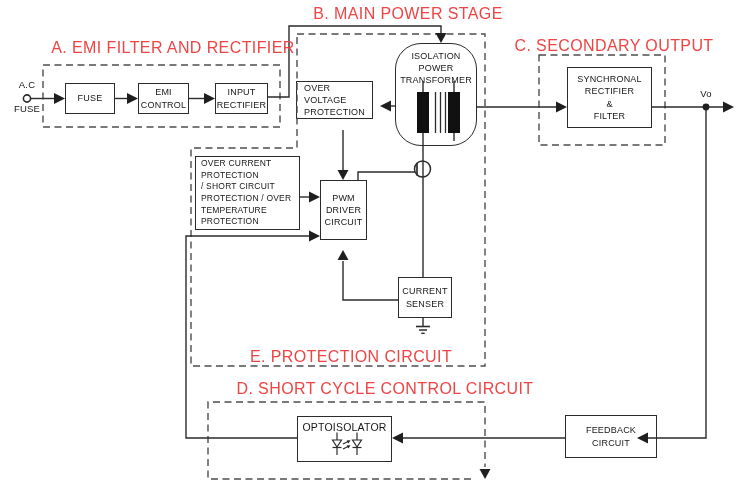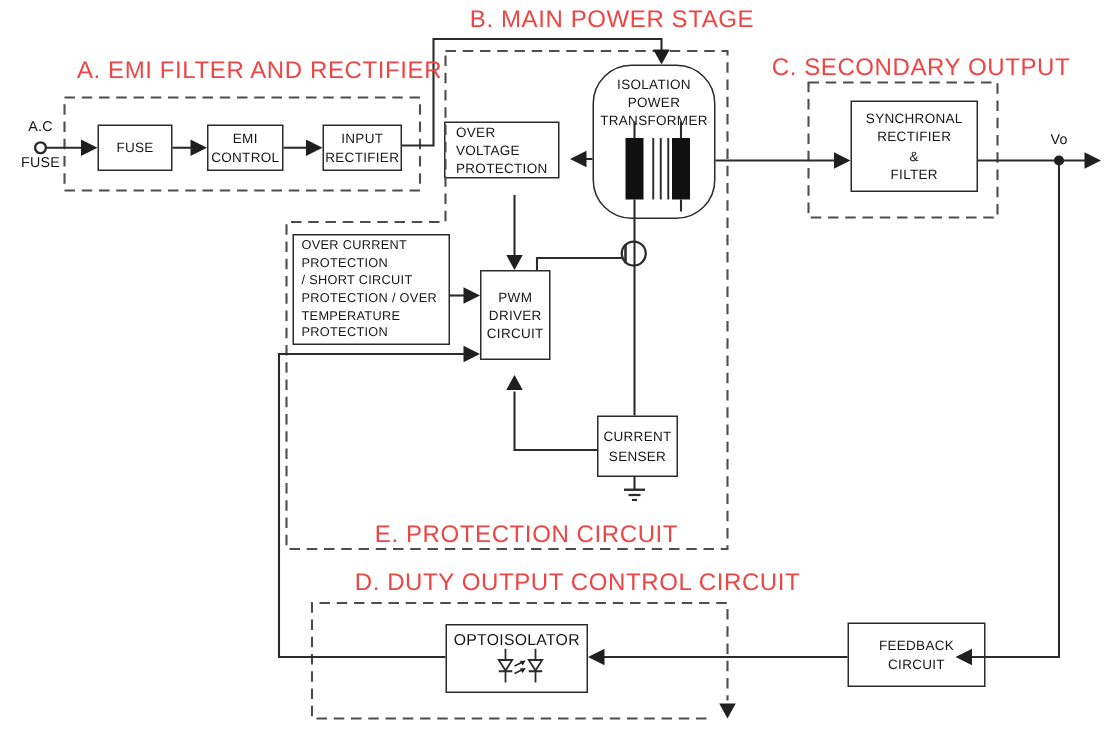--- a/index.html
+++ b/index.html
@@ -167,20 +167,20 @@
       <line x1="357" y1="447.5" x2="357" y2="455"></line>
     </g>
 
     <circle cx="706" cy="107" r="3.4" fill="#1f1f1f"></circle>
     <circle cx="27" cy="98.5" r="3.6" fill="#ffffff" stroke="#2b2b2b" stroke-width="1.6"></circle>
   </svg>
 
   <div class="sec-title" style="left:173px;top:39px;">A. EMI FILTER AND RECTIFIER</div>
   <div class="sec-title" style="left:408px;top:5px;">B. MAIN POWER STAGE</div>
   <div class="sec-title" style="left:614px;top:37px;">C. SECONDARY OUTPUT</div>
-  <div class="sec-title" style="left:385px;top:380px;">D. DUTY OUTPUT CONTROL CIRCUIT</div>
+  <div class="sec-title" style="left:385px;top:380px;">D. SHORT CYCLE CONTROL CIRCUIT</div>
   <div class="sec-title" style="left:351px;top:348px;">E. PROTECTION CIRCUIT</div>
 
   <div class="flabel" style="left:27px;top:79px;">A.C</div>
   <div class="flabel" style="left:27px;top:103px;">FUSE</div>
   <div class="flabel" style="left:706px;top:88px;">Vo</div>
 
 </div>
 
 </body></html>

